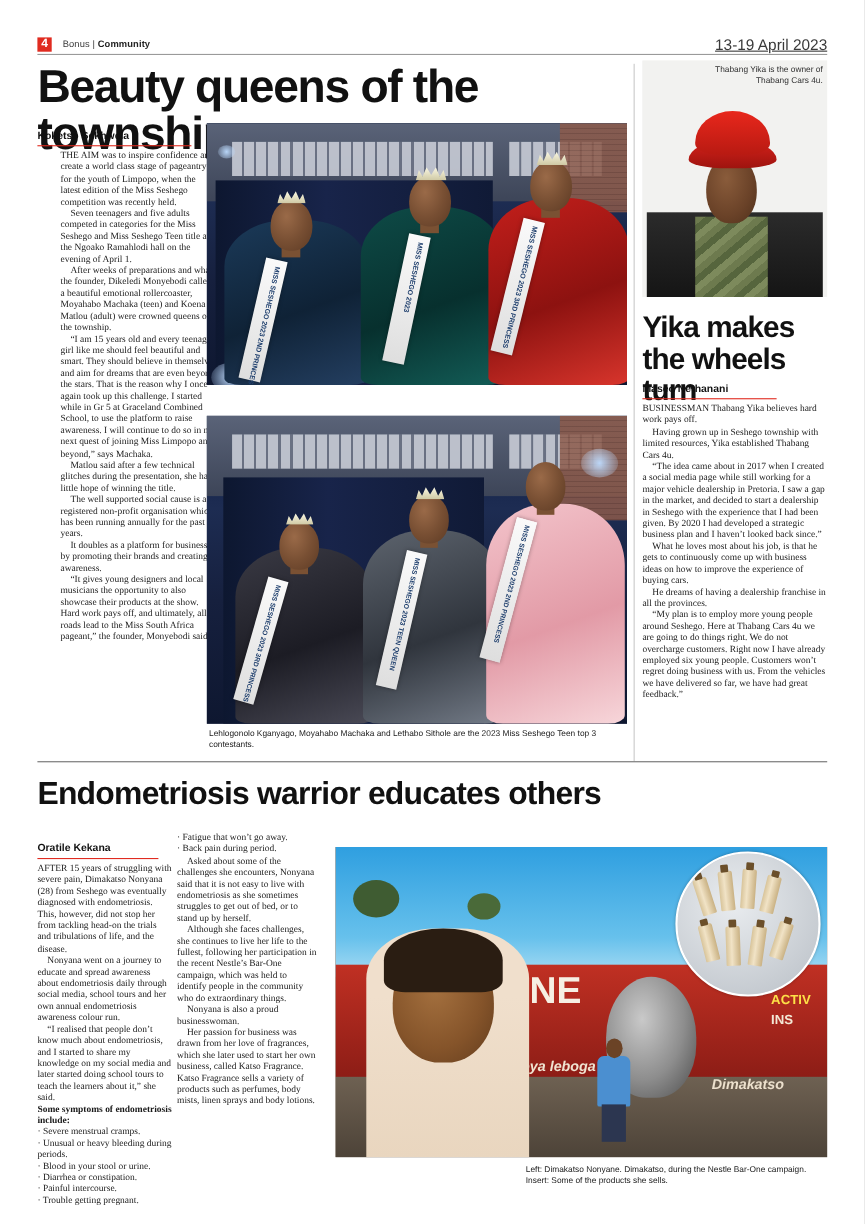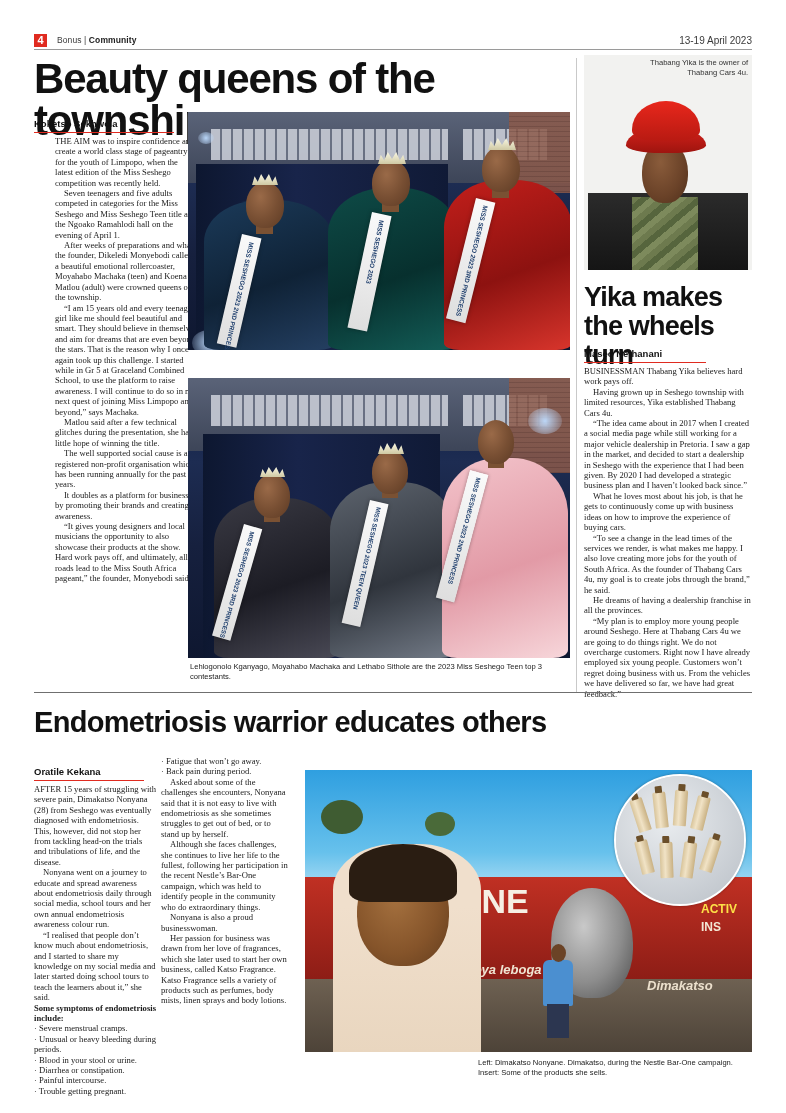--- a/index.html
+++ b/index.html
@@ -41,22 +41,23 @@
     font-family: "Liberation Sans", sans-serif;
     font-size: 8.5px;
     color: #3a3a3a;
     margin-left: 10px;
     letter-spacing: .1px;
   }
   .masthead-section .bold { font-weight: bold; color: #222; }
   .masthead-date {
     margin-left: auto;
     font-family: "Liberation Sans", sans-serif;
-    font-size: 10px;
+    font-size: 14px;
     color: #3a3a3a;
+    text-decoration: underline;
   }
   .rule-thick {
     position: absolute;
     left: 34px;
     width: 718px;
     height: 1.2px;
     background: #9a9a9a;
   }
 
   
@@ -395,21 +396,20 @@
 
   <div class="headline-main" id="headline-2">Yika makes the wheels turn</div>
 
   <div class="byline" style="left:584px; top:348px; width:122px;">Maseo Nethanani</div>
 
   <div class="bodytext" style="left:584px; top:366px; width:168px;">
     <p class="noindent">BUSINESSMAN Thabang Yika believes hard work pays off.</p>
     <p>Having grown up in Seshego township with limited resources, Yika established Thabang Cars 4u.</p>
     <p>“The idea came about in 2017 when I created a social media page while still working for a major vehicle dealership in Pretoria. I saw a gap in the market, and decided to start a dealership in Seshego with the experience that I had been given. By 2020 I had developed a strategic business plan and I haven’t looked back since.”</p>
     <p>What he loves most about his job, is that he gets to continuously come up with business ideas on how to improve the experience of buying cars.</p>
-    <p>“To see a change in the lead times of the services we render, is what makes me happy. I also love creating more jobs for the youth of South Africa. As the founder of Thabang Cars 4u, my goal is to create jobs through the brand,” he said.</p>
     <p>He dreams of having a dealership franchise in all the provinces.</p>
     <p>“My plan is to employ more young people around Seshego. Here at Thabang Cars 4u we are going to do things right. We do not overcharge customers. Right now I have already employed six young people. Customers won’t regret doing business with us. From the vehicles we have delivered so far, we have had great feedback.”</p>
   </div>
 
   <div class="rule-thick" style="top:692px; background:#6f6f6f; height:1.4px;"></div>
 
   <div class="headline-main" id="headline-3">Endometriosis warrior educates others</div>
 
   <div class="byline" style="left:34px; top:766px; width:110px;">Oratile Kekana</div>
 

